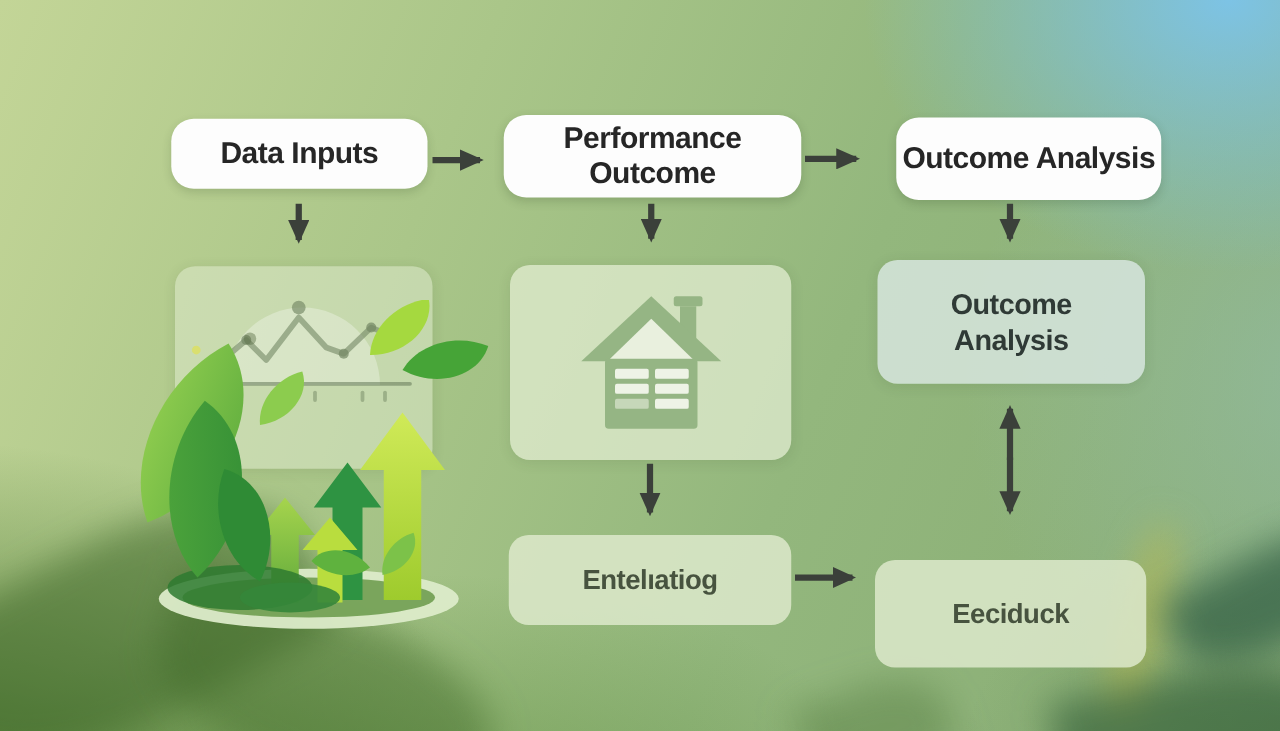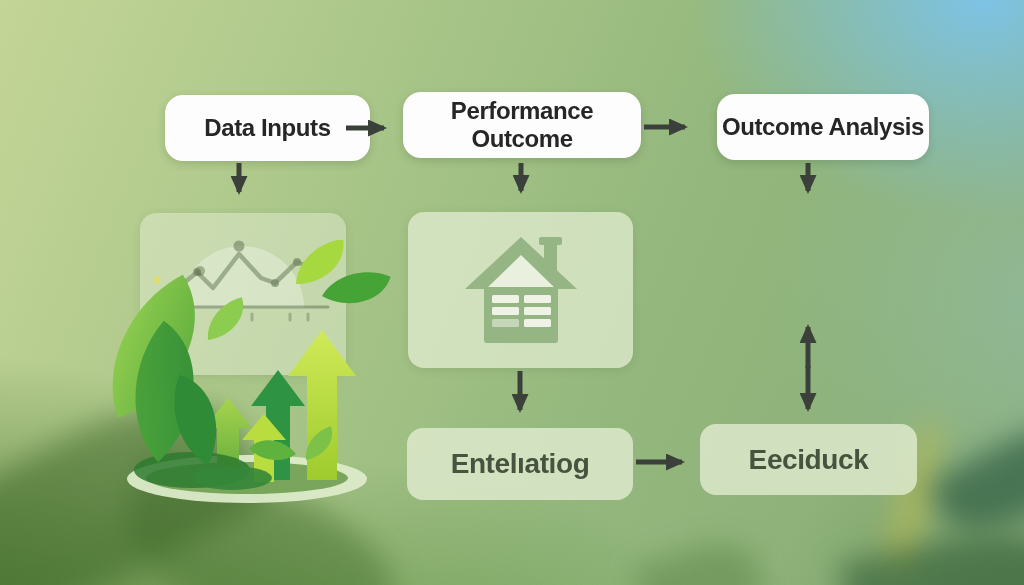--- a/index.html
+++ b/index.html
@@ -19,33 +19,33 @@
   .bl2{left:120px;top:490px;width:280px;height:130px;background:rgba(58,100,34,0.40);transform:rotate(18deg);}
   .bl3{left:935px;top:440px;width:170px;height:75px;background:rgba(34,80,56,0.60);transform:rotate(-28deg);}
   .bl4{left:845px;top:540px;width:220px;height:90px;background:rgba(40,86,50,0.55);transform:rotate(-12deg);}
   .bl5{left:895px;top:415px;width:38px;height:165px;background:rgba(185,186,80,0.55);border-radius:50%;transform:rotate(14deg);}
   .bl6{left:640px;top:548px;width:120px;height:70px;background:rgba(70,110,48,0.35);transform:rotate(-18deg);}
 
   .node{position:absolute;display:flex;flex-direction:column;align-items:center;justify-content:center;
         text-align:center;font-weight:bold;letter-spacing:-0.4px;}
   .top-node{background:#fdfdfd;color:#262626;font-size:24px;border-radius:18px;
             box-shadow:0 3px 8px rgba(40,60,30,0.18);}
-  .n1{left:137px;top:95px;width:205px;height:66px;margin-left:28px;}
+  .n1{left:137px;top:95px;width:205px;height:56px;}
   .n2{left:403px;top:92px;width:238px;height:66px;}
   .n3{left:703px;top:94px;width:212px;height:66px;margin-left:14px;}
 
   .frost{position:absolute;border-radius:16px;box-shadow:0 2px 10px rgba(40,60,30,0.10);}
   .illustration-box{left:140px;top:213px;width:206px;height:162px;background:rgba(226,235,209,0.50);}
   .house-box{left:408px;top:212px;width:225px;height:156px;background:rgba(228,238,212,0.72);
              display:flex;align-items:center;justify-content:center;}
   .outcome2-box{left:702px;top:208px;width:214px;height:99px;background:rgba(219,232,227,0.80);
                 color:#2f3a36;font-size:23px;line-height:1.22;}
-  .bottom-node{background:rgba(221,233,203,0.85);color:#47533f;font-size:28px;border-radius:16px;}
+  .bottom-node{background:rgba(221,233,203,0.85);color:#47533f;font-size:22px;border-radius:16px;}
   .nb1{left:407px;top:428px;width:226px;height:72px;}
-  .nb2{left:700px;top:424px;width:217px;height:71px;}
+  .nb2{left:700px;top:448px;width:217px;height:86px;}
 
   .overlay{position:absolute;left:0;top:0;pointer-events:none;}
 </style>
 </head>
 <body>
 
 <div class="canvas">
 
   <div class="blur-leaf bl1"></div>
   <div class="blur-leaf bl2"></div>
@@ -101,20 +101,24 @@
         <rect x="32" y="68" width="27" height="8" rx="1.5"></rect>
         <rect x="64" y="68" width="27" height="8" rx="1.5"></rect>
         <rect x="32" y="80" width="27" height="8" rx="1.5"></rect>
         <rect x="64" y="80" width="27" height="8" rx="1.5"></rect>
         <rect x="64" y="92" width="27" height="8" rx="1.5"></rect>
         <rect x="32" y="92" width="27" height="8" rx="1.5" opacity="0.55"></rect>
       </g>
     </svg>
   </div>
 
+  <div class="node frost outcome2-box">
+    <span>Outcome</span>
+    <span>Analysis</span>
+  </div>
 
   <div class="node bottom-node nb1">
     <span>Entelıatiog</span>
   </div>
   <div class="node bottom-node nb2">
     <span>Eeciduck</span>
   </div>
 
   <svg class="overlay" style="left:100px;top:240px" width="300" height="290" viewBox="0 0 300 290">
     <defs>

